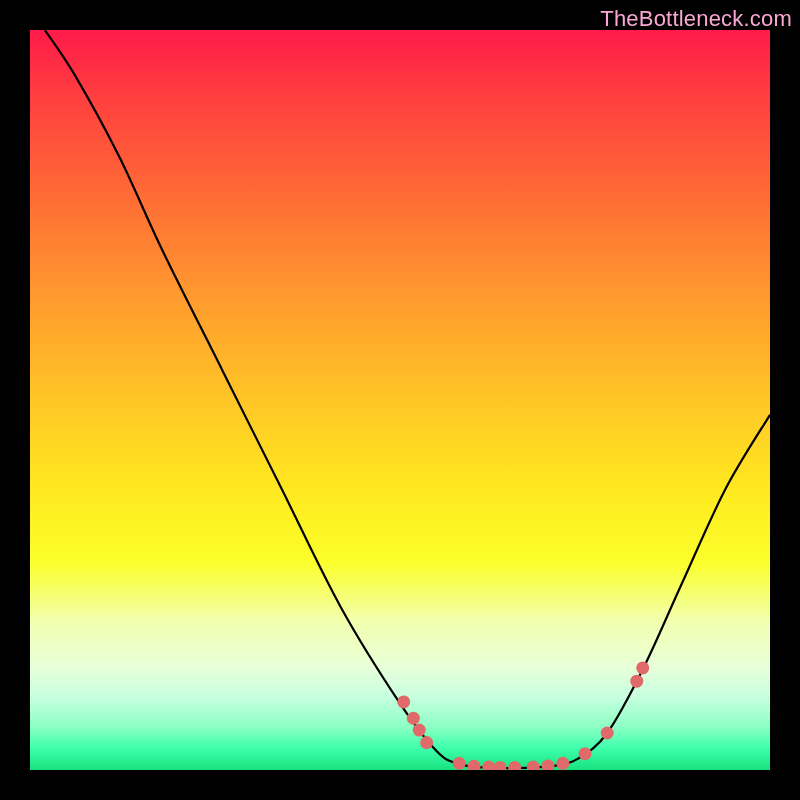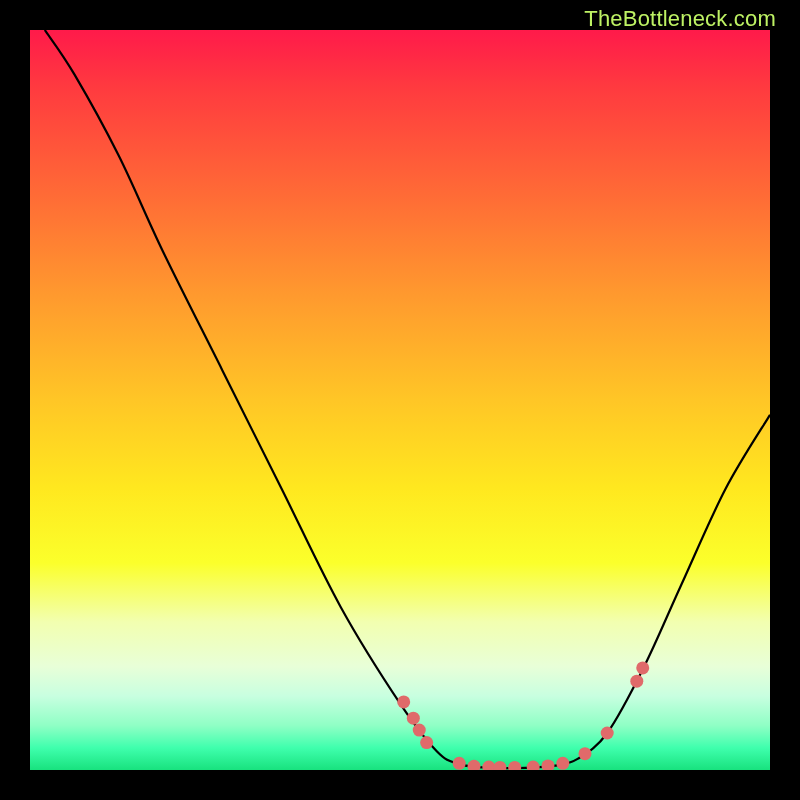--- a/index.html
+++ b/index.html
@@ -30,22 +30,22 @@
       #e8ffd8 86%,
       #c8ffe0 90%,
       #8fffc5 94%,
       #3fffad 97%,
       #18e27e 100%
     );
   }
   .watermark {
     position: absolute;
     top: 6px;
-    right: 24px;
-    color: #bef264;
+    right: 8px;
+    color: #f9a8d4;
     font-size: 22px;
     font-weight: 500;
     letter-spacing: 0.2px;
     z-index: 20;
     user-select: none;
   }
   svg.plot {
     position: absolute;
     left: 0;
     top: 0;

